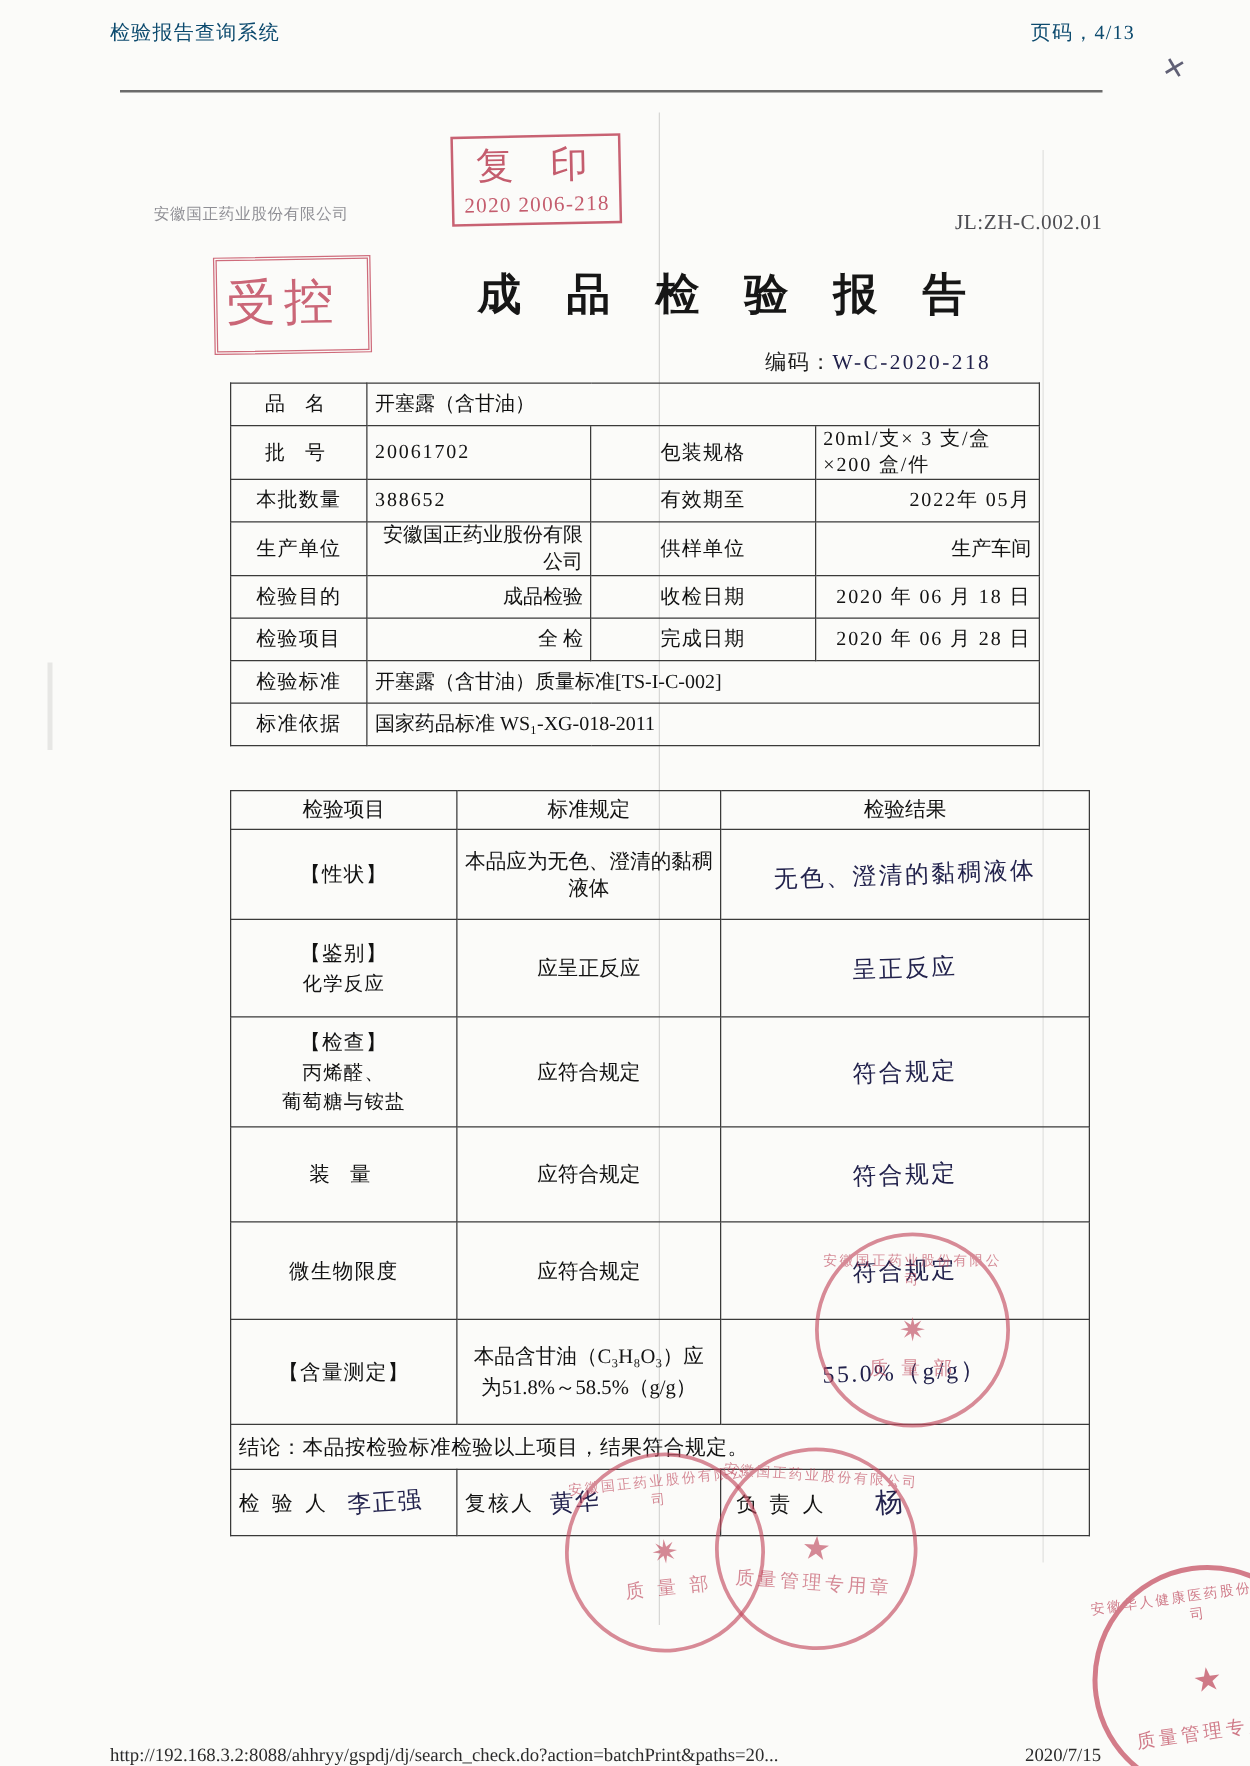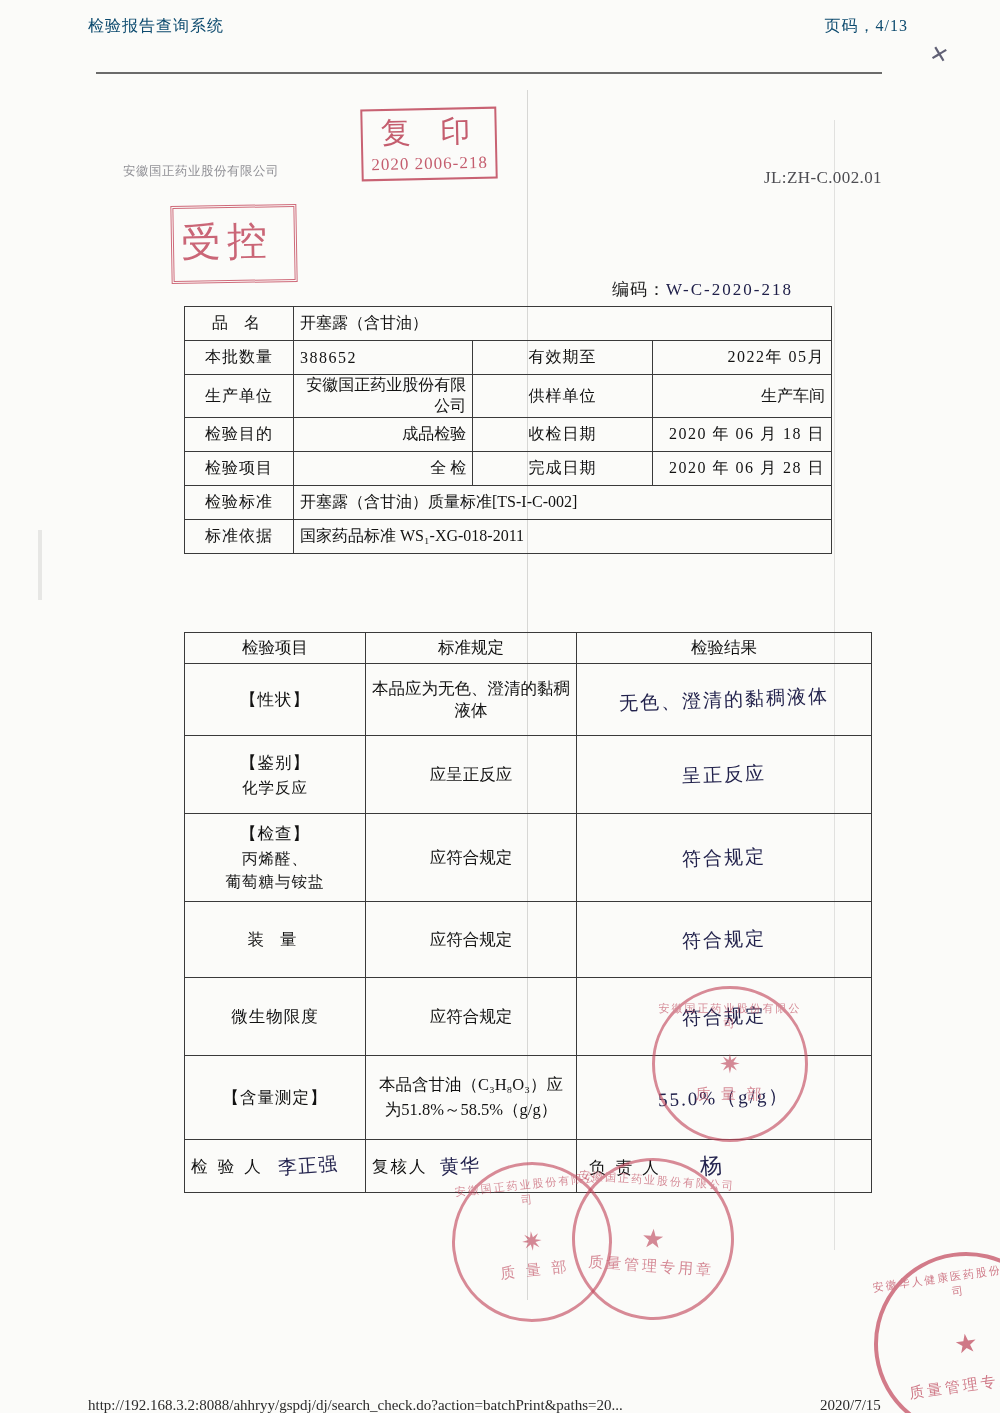--- a/index.html
+++ b/index.html
@@ -339,30 +339,37 @@
 
     <div class="stamp-copy">
       <div class="s1">复 印</div>
       <div class="s2">2020 2006-218</div>
     </div>
 
     <div class="stamp-controlled">
       <span>受控</span>
     </div>
 
+    <div class="doc-title">成 品 检 验 报 告</div>
 
     <div class="doc-number">
       <span>编码：</span><span class="hw">W-C-2020-218</span>
     </div>
 
     <table class="info">
       <tbody>
           <tr>
         <td class="lab">品    名</td>
         <td colspan="3">开塞露（含甘油）</td>
+      </tr>
+      <tr>
+        <td class="lab">批    号</td>
+        <td class="hw hw-lg">20061702</td>
+        <td class="lab2">包装规格</td>
+        <td class="hw">20ml/支× 3 支/盒×200 盒/件</td>
       </tr>
       <tr>
         <td class="lab2">本批数量</td>
         <td class="hw hw-lg">388652</td>
         <td class="lab2">有效期至</td>
         <td class="hw ctr">2022年 05月</td>
       </tr>
       <tr>
         <td class="lab2">生产单位</td>
         <td class="ctr">安徽国正药业股份有限公司</td>
@@ -436,20 +443,23 @@
         <td class="c2">应符合规定</td>
         <td class="c3"><span class="result-hw">符合规定</span></td>
       </tr>
 
       <tr style="height:84px">
         <td class="c1 itemname">【含量测定】</td>
         <td class="c2 spec-sub">本品含甘油（C₃H₈O₃）应为51.8%～58.5%（g/g）</td>
         <td class="c3"><span class="result-hw">55.0%（g/g）</span></td>
       </tr>
 
+      <tr style="height:36px">
+        <td colspan="3" class="conclusion">结论：本品按检验标准检验以上项目，结果符合规定。</td>
+      </tr>
 
       <tr style="height:48px">
         <td class="c1 sign-cell" style="text-align:left">
           <span style="letter-spacing:3px">检 验 人</span>
           <span class="sig" style="margin-left:10px">李正强</span>
         </td>
         <td class="c2 sign-cell" style="text-align:left">
           <span style="letter-spacing:2px">复核人</span>
           <span class="sig" style="margin-left:8px">黄华</span>
         </td>

